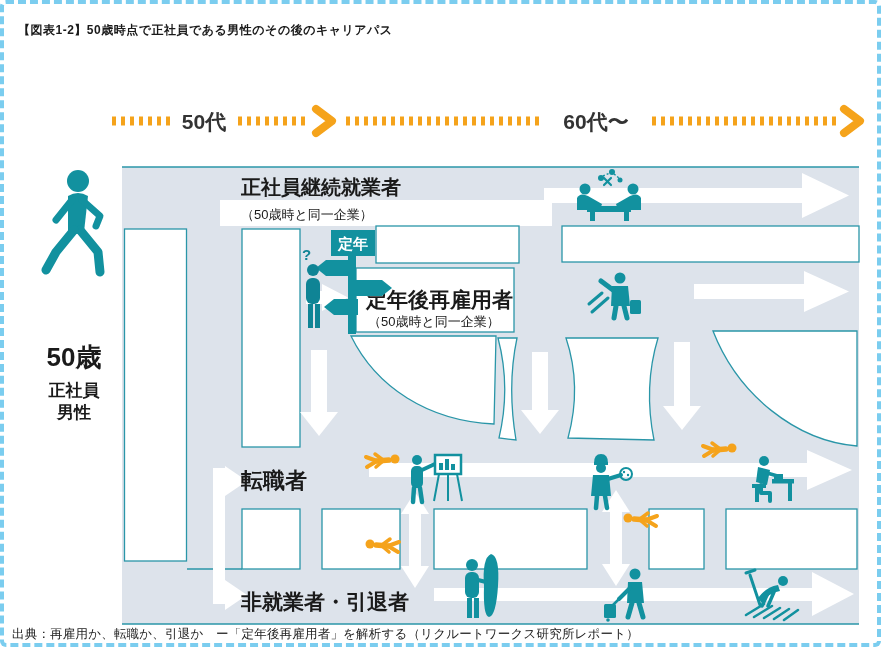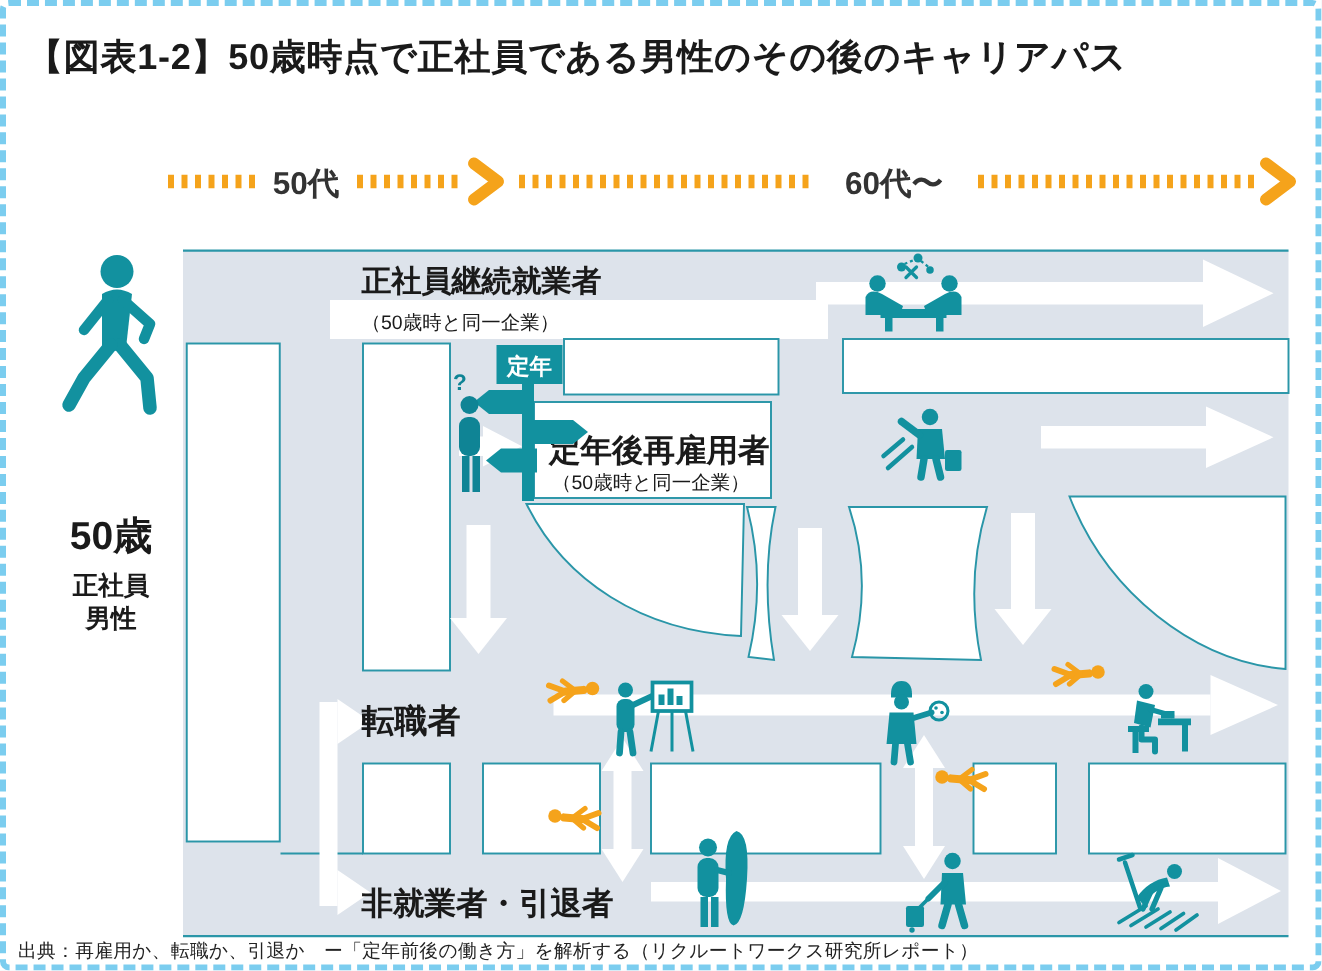--- a/index.html
+++ b/index.html
@@ -8,21 +8,21 @@
     width:881px;height:647px;
     box-sizing:border-box;
     background:#fff;
     border:4px dashed #7bcdef;
     border-radius:6px;
     font-family:"Liberation Sans","DejaVu Sans",sans-serif;
     overflow:hidden;
   }
   .title{
     position:absolute;left:14px;top:18px;
-    font-size:24px;font-weight:700;color:#1a1a1a;letter-spacing:.5px;
+    font-size:12px;font-weight:700;color:#1a1a1a;letter-spacing:.5px;
   }
   .source{
     position:absolute;left:8px;top:622px;
     font-size:12.5px;color:#222;letter-spacing:.2px;
   }
   svg text{font-family:"Liberation Sans","DejaVu Sans",sans-serif;}
   .lbl-big{font-size:20px;font-weight:700;fill:#1a1a1a;}
   .lbl-note{font-size:13px;fill:#1a1a1a;}
   .lbl-age{font-size:26px;font-weight:700;fill:#1a1a1a;}
   .lbl-sub{font-size:17px;font-weight:700;fill:#1a1a1a;}
@@ -261,14 +261,14 @@
     </g>
     <g transform="translate(712,444)" fill="#f5a31b" stroke="#f5a31b">
       <circle cx="16" cy="0" r="4.5" stroke="none"></circle>
       <path d="M-2,2 L10,1" fill="none" stroke-width="5.5" stroke-linecap="round"></path>
       <path d="M4,1 L-4,-5 M4,2 L-3,8" fill="none" stroke-width="3.5" stroke-linecap="round"></path>
       <path d="M-2,2 L-13,-2 M-2,2 L-12,8" fill="none" stroke-width="4" stroke-linecap="round"></path>
     </g>
 
   </svg>
 
-  <div class="source">出典：再雇用か、転職か、引退か　ー「定年前後の働き方」を解析する（リクルートワークス研究所レポート）</div>
+  <div class="source">出典：再雇用か、転職か、引退か　ー「定年後再雇用者」を解析する（リクルートワークス研究所レポート）</div>
 </div>
 
 </body></html>

